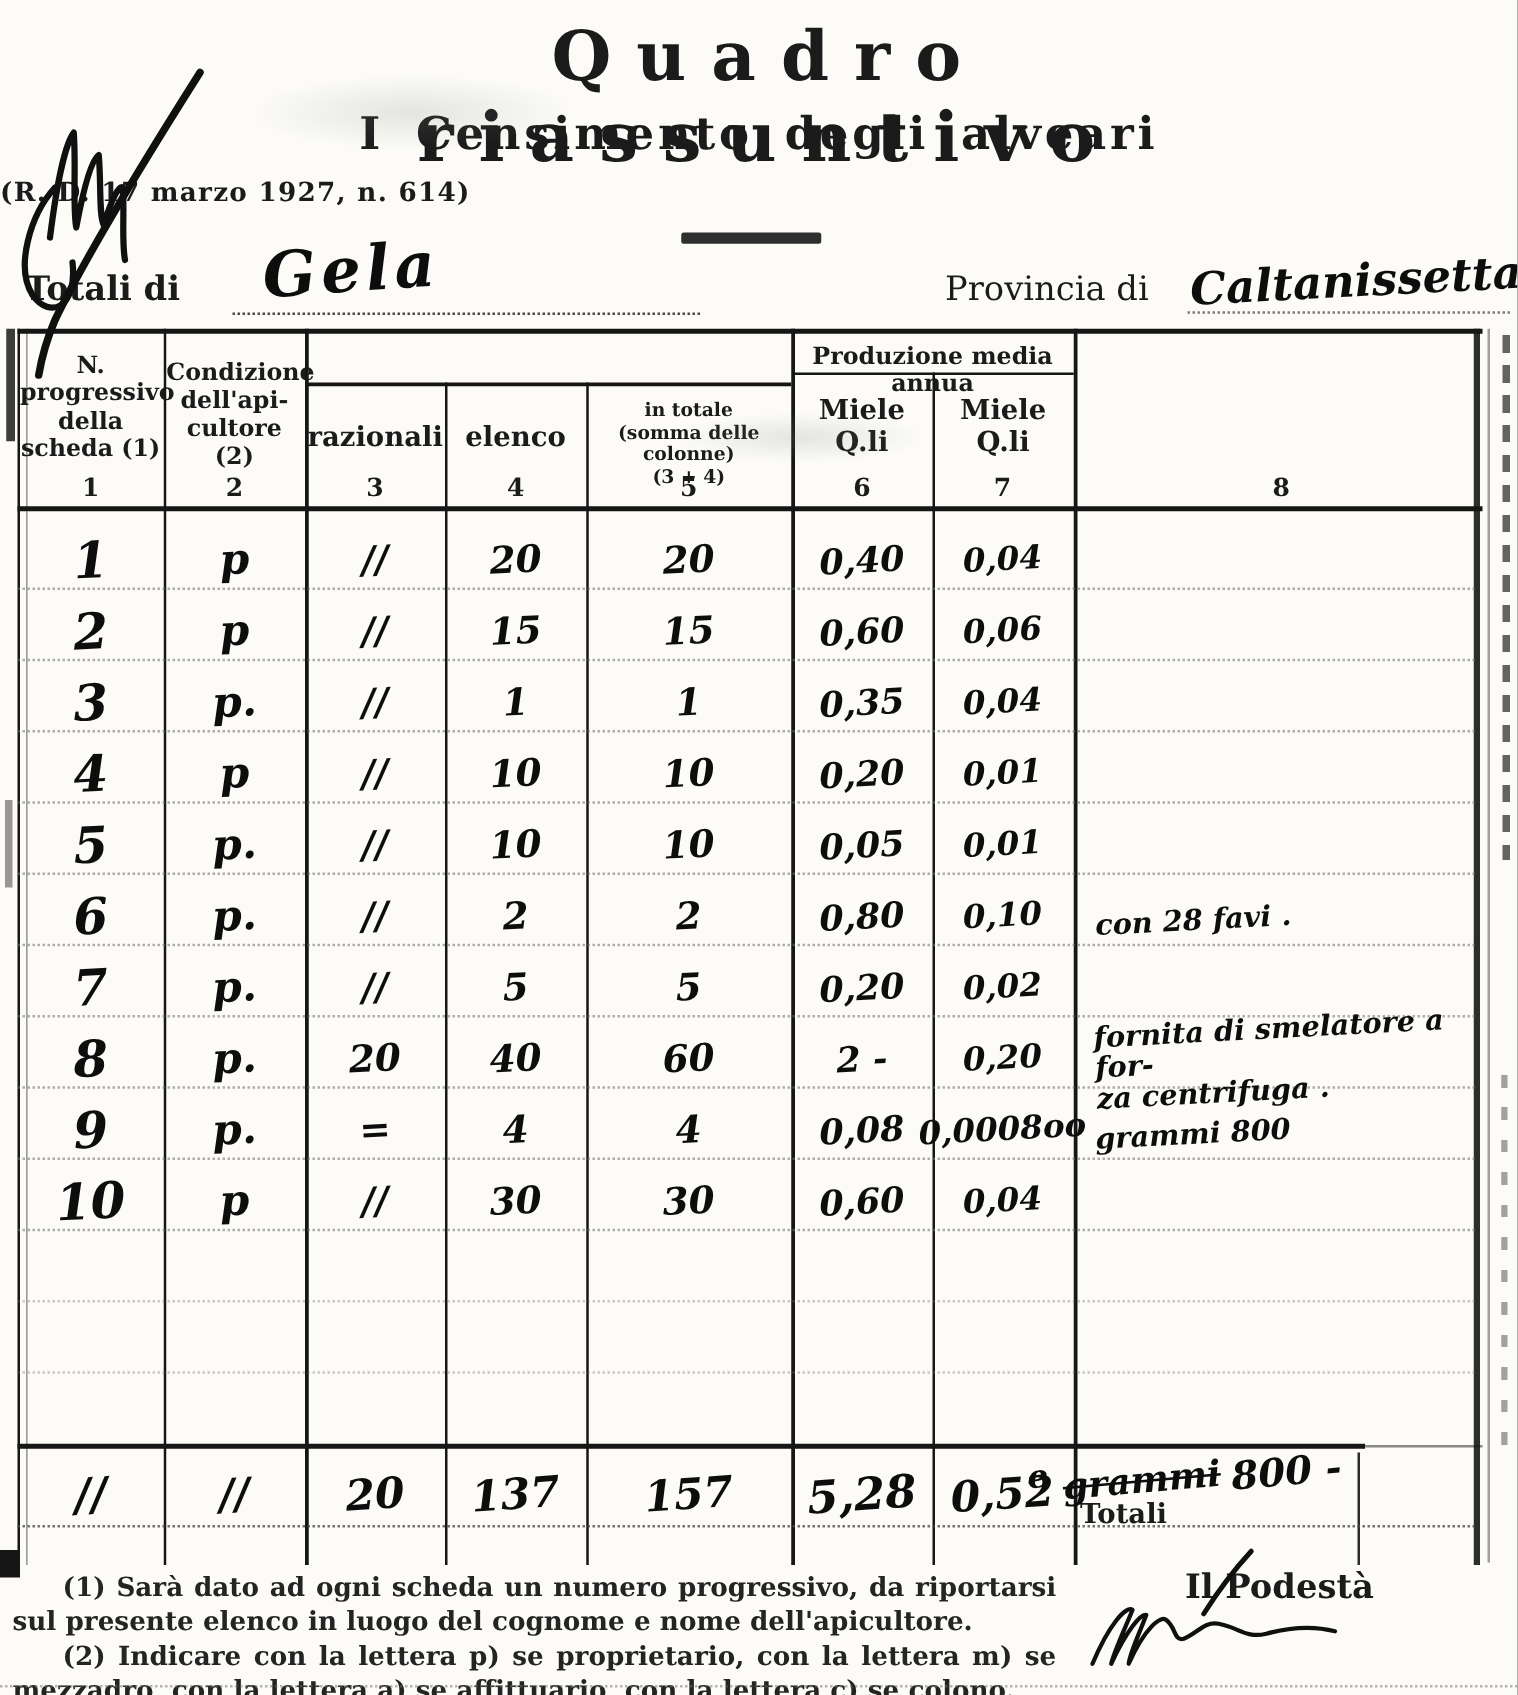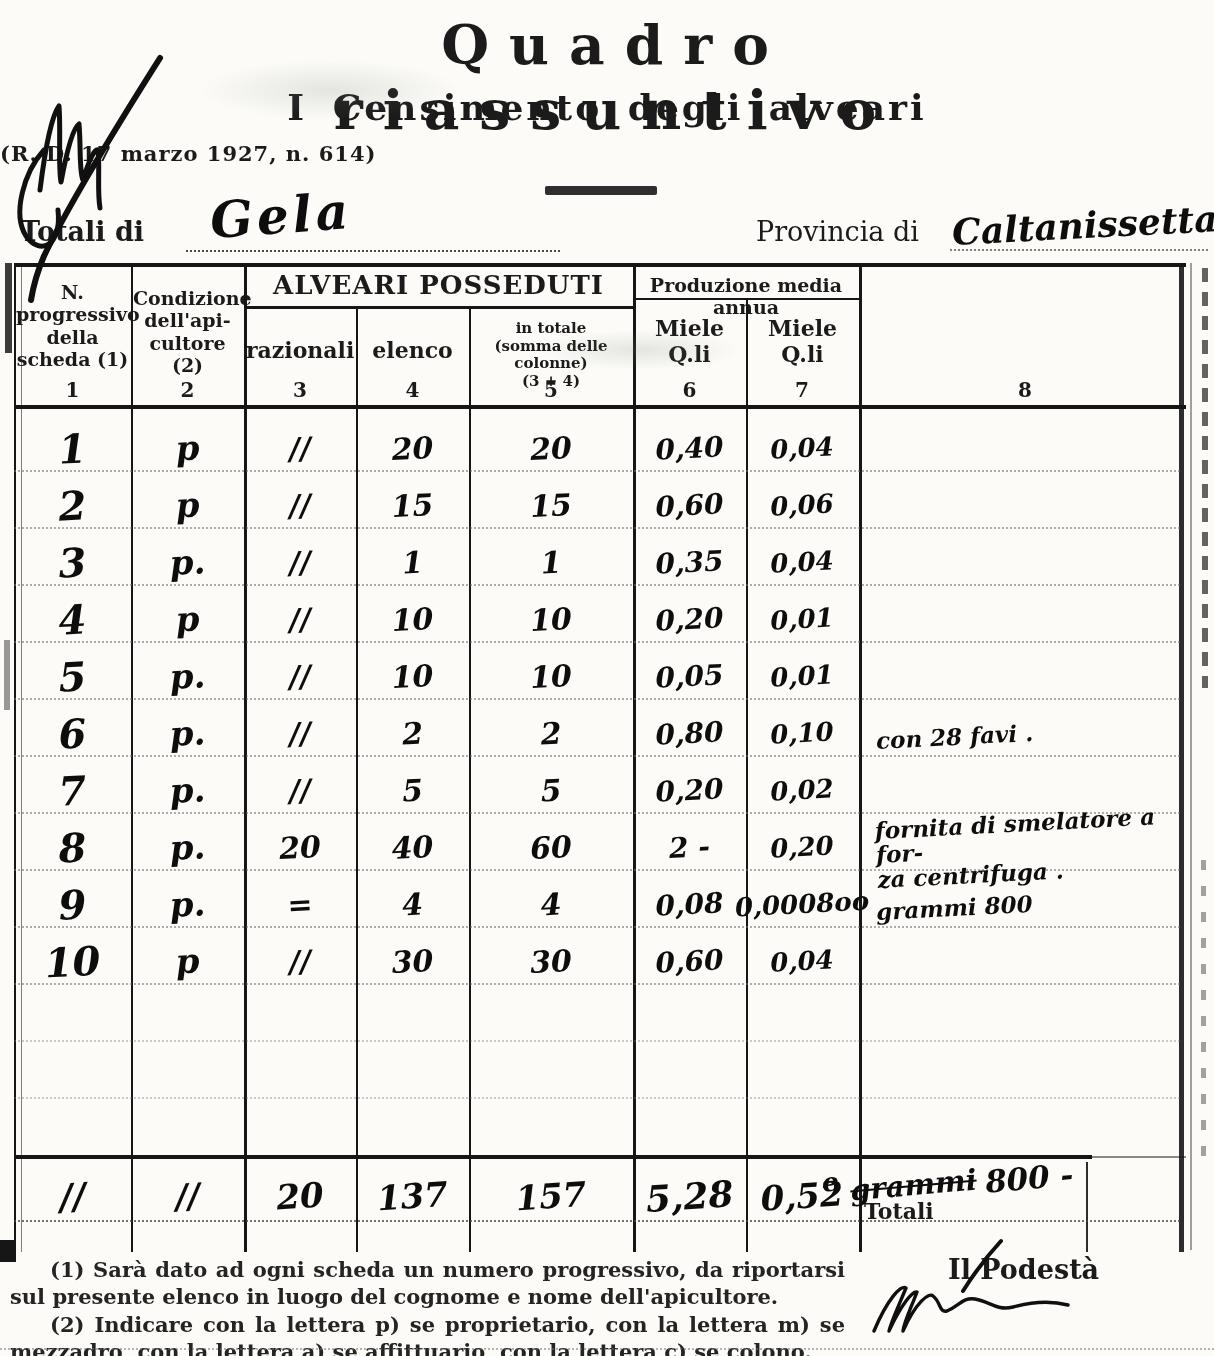--- a/index.html
+++ b/index.html
@@ -34,21 +34,20 @@
   <div class="abs" style="left:950px;top:249px;width:258px;border-top:2px dotted #4a4a4a;opacity:.7;"></div>
 
   <div class="abs printed hdrcell" style="left:16px;top:281px;width:113px;font-size:19px;">N.
 progressivo
 della
 scheda (1)</div>
   <div class="abs printed hdrcell" style="left:133px;top:287px;width:109px;font-size:19px;">Condizione
 dell'api-
 cultore
 (2)</div>
-  <div class="abs printed hdrcell" style="left:246px;top:270px;width:385px;font-size:26px;letter-spacing:1px;">ALVEARI POSSEDUTI</div>
   <div class="abs printed hdrcell" style="left:246px;top:338px;width:108px;font-size:22px;">razionali</div>
   <div class="abs printed hdrcell" style="left:358px;top:338px;width:109px;font-size:22px;">elenco</div>
   <div class="abs printed hdrcell" style="left:471px;top:320px;width:160px;font-size:15px;">in totale
 (somma delle colonne)
 (3 + 4)</div>
   <div class="abs printed hdrcell" style="left:635px;top:274px;width:222px;font-size:19px;">Produzione media annua</div>
   <div class="abs printed hdrcell" style="left:635px;top:316px;width:109px;font-size:22px;">Miele
 Q.li</div>
   <div class="abs printed hdrcell" style="left:748px;top:316px;width:109px;font-size:22px;">Miele
 Q.li</div>

